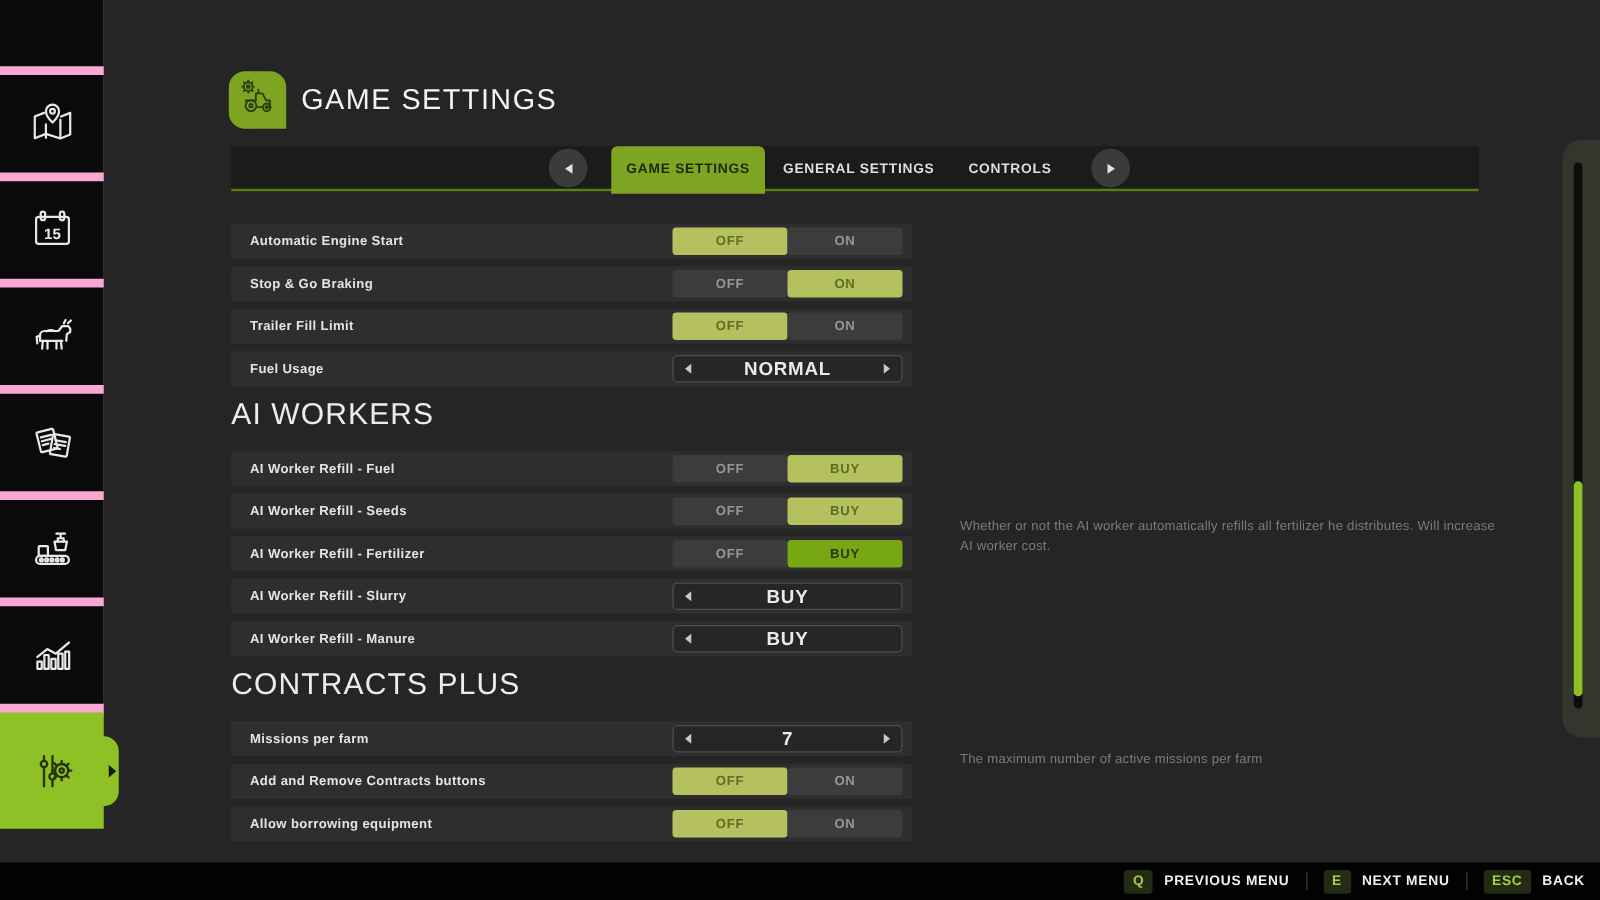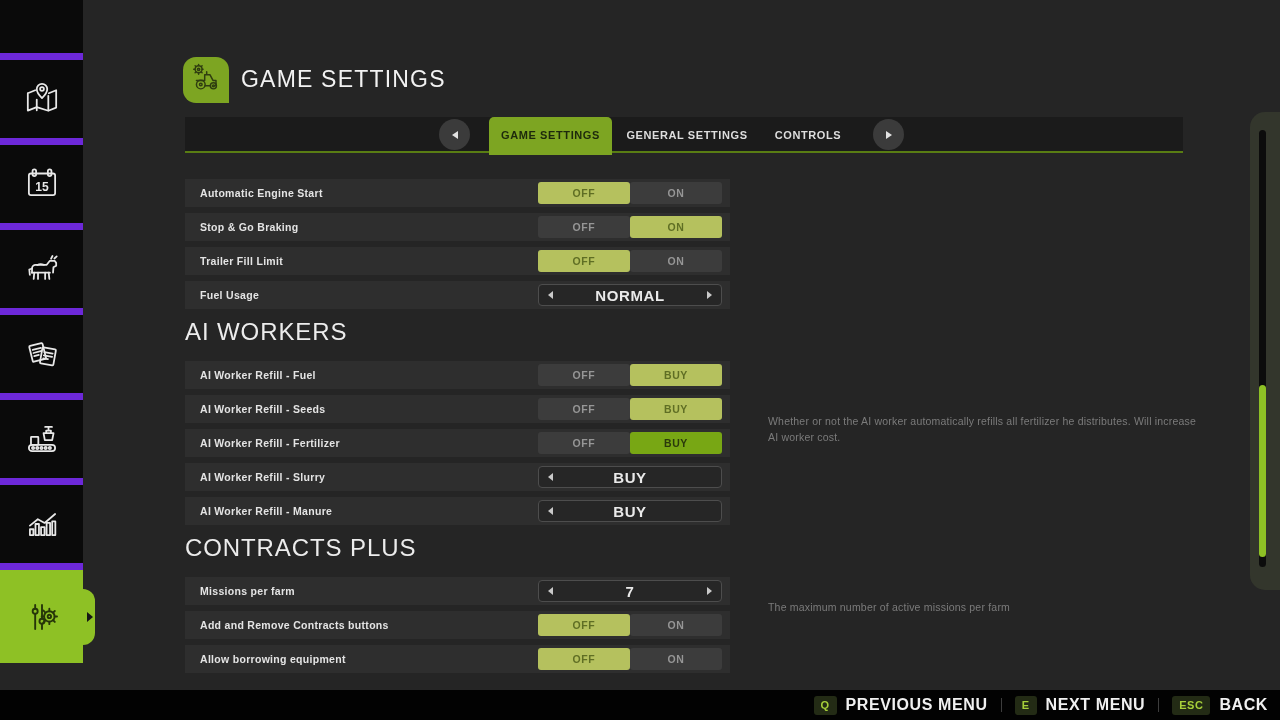--- a/index.html
+++ b/index.html
@@ -6,21 +6,21 @@
   html,body { width:1280px; height:720px; }
   body {
     background:#000;
     font-family:"Liberation Sans", sans-serif;
     overflow:hidden;
     -webkit-font-smoothing:antialiased;
   }
   .screen { position:relative; width:1280px; height:720px; background:#252525; overflow:hidden; }
 
   
-  .sidebar { position:absolute; left:0; top:0; width:83px; height:572px; background:#6d28d9; z-index:5; }
+  .sidebar { position:absolute; left:0; top:0; width:83px; height:572px; background:#f9a8d4; z-index:5; }
   .tile {
     width:83px; height:78px; margin-bottom:7px; background:#0a0a0a;
     display:flex; align-items:center; justify-content:center; position:relative;
   }
   .tile.empty { height:53px; }
   .tile.active { background:#8ec125; height:93px; }
   .tile.active::after {
     content:''; position:absolute; right:-12px; top:50%; transform:translateY(-50%);
     width:14px; height:56px; background:#8ec125; border-radius:0 12px 12px 0;
   }
@@ -125,21 +125,21 @@
   .bottombar {
     position:absolute; left:0; bottom:0; width:1280px; height:30px; background:#020202;
     display:flex; align-items:center; justify-content:flex-end; padding-right:12px; gap:13px; z-index:10;
   }
   .hint { display:flex; align-items:center; gap:9px; cursor:pointer; }
   .keycap {
     min-width:22px; height:19px; padding:0 7px; border-radius:3px; background:#232b15;
     color:#a7cf3a; font-size:11px; font-weight:bold;
     display:flex; align-items:center; justify-content:center; letter-spacing:0.5px;
   }
-  .hint-label { font-size:16px; font-weight:bold; color:#f0f0f0; letter-spacing:0.6px; }
+  .hint-label { font-size:11px; font-weight:bold; color:#f0f0f0; letter-spacing:0.6px; }
   .hint-sep { width:1px; height:14px; background:#3d3d3d; }
 </style>
 </head>
 <body>
 
 <div class="screen">
 
   <nav class="sidebar" id="sidebar">
     <div class="tile empty"></div>
   <div class="tile">

